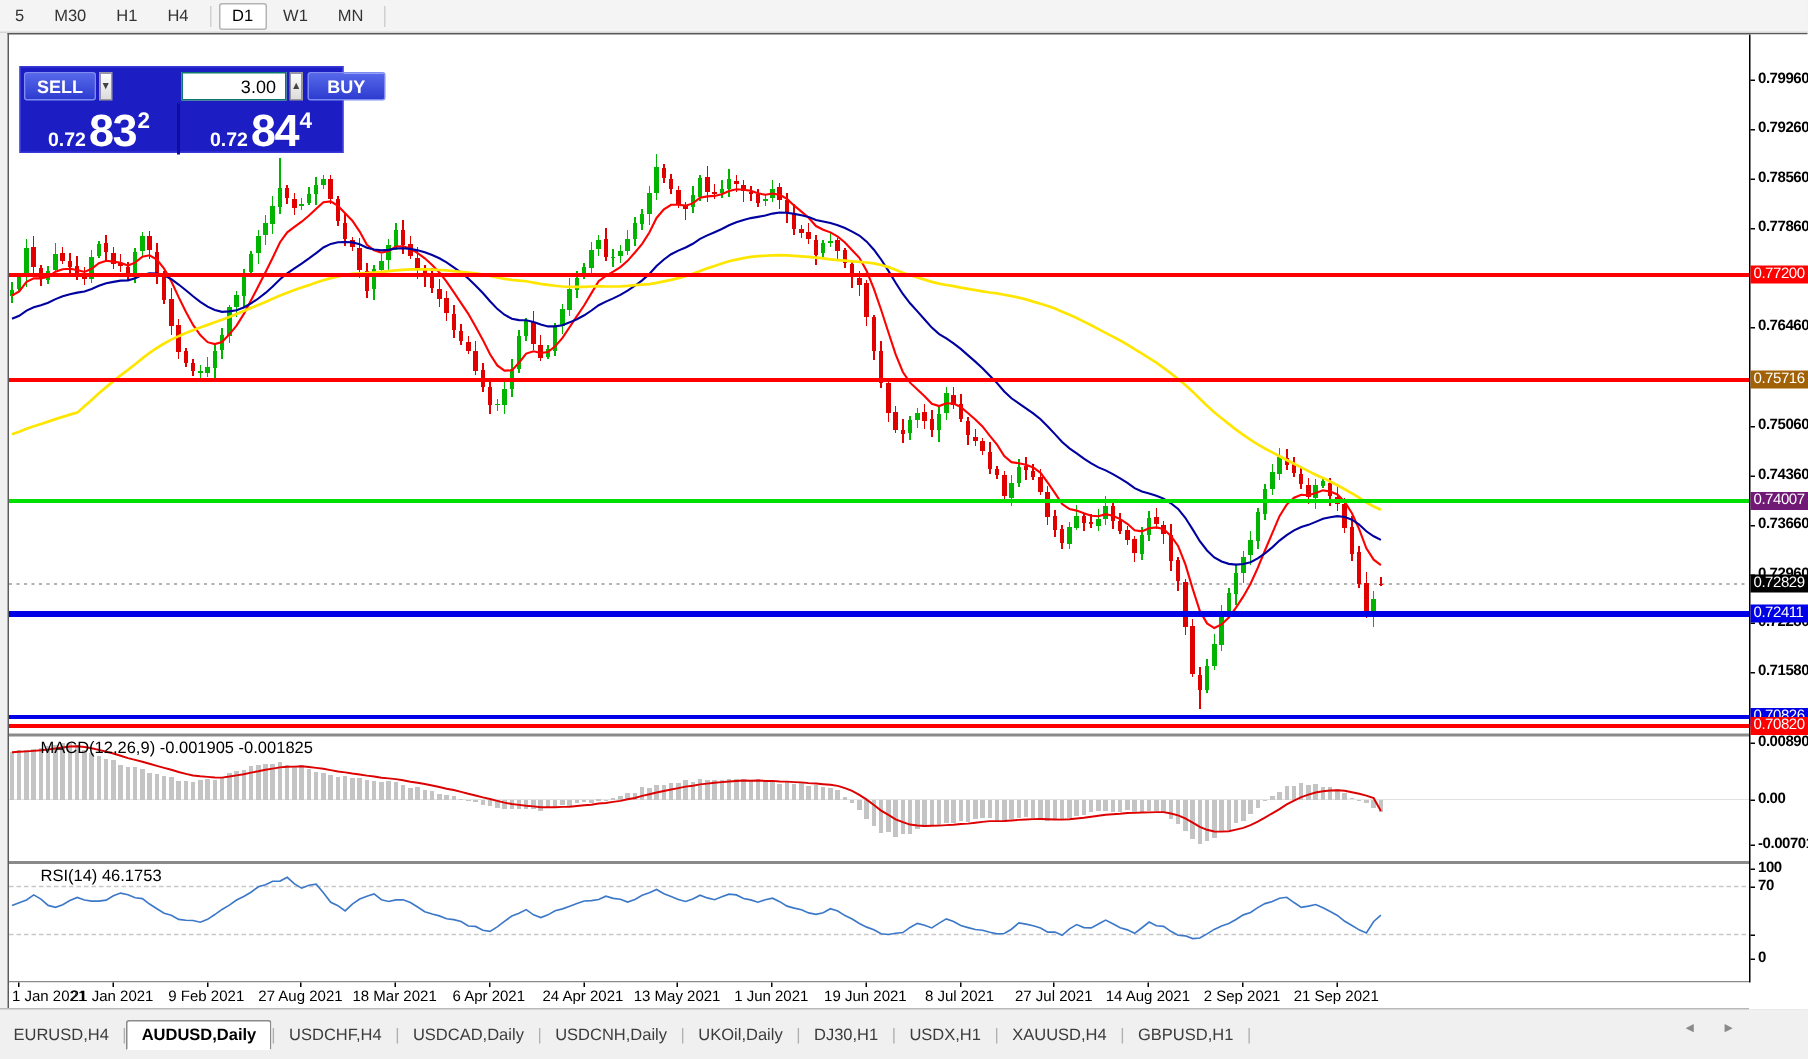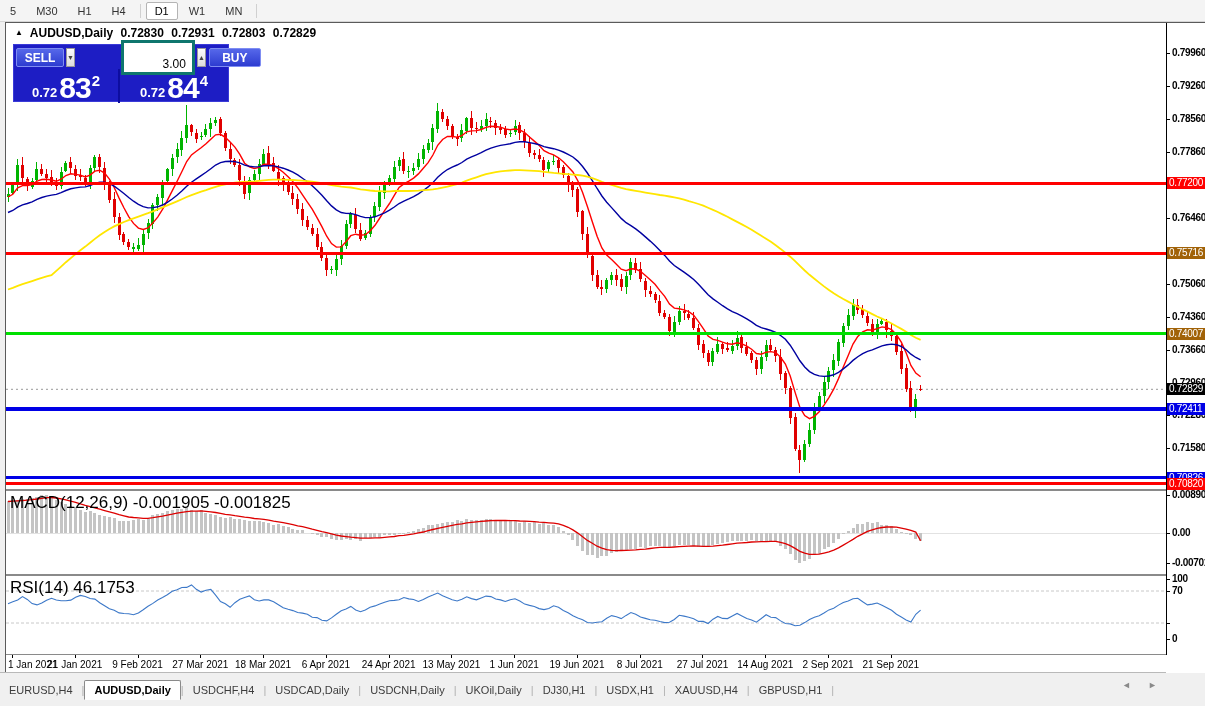--- a/index.html
+++ b/index.html
@@ -11,34 +11,34 @@
   .tb-item.active{background:#fff;border:1px solid #b4b4b4;border-radius:2px;color:#000;}
   .tb-sep{width:1px;height:14px;background:#d0d0d0;margin:0 4px;}
   
   .chart-window{position:absolute;left:5px;top:22px;width:1200px;height:650px;background:#fff;
     border-left:1px solid #5a5a5a;border-top:1px solid #5a5a5a;box-sizing:border-box;}
   .panel-sep{position:absolute;left:0;width:1160px;height:2px;background:#8a8a8a;}
   svg.panel{position:absolute;left:0;shape-rendering:crispEdges;}
   .ohlc-header{position:absolute;left:9px;top:3px;font-size:12px;font-weight:700;color:#000;white-space:nowrap;z-index:5;}
   .ohlc-header .mk{font-size:8px;vertical-align:2px;margin-right:4px;}
   .ohlc-header span{margin-right:4px;}
-  .ind-label{position:absolute;left:4px;font-size:17px;color:#000;z-index:5;white-space:nowrap;}
+  .ind-label{position:absolute;left:21px;font-size:11px;color:#000;z-index:5;white-space:nowrap;}
   
   .trade-widget{position:absolute;left:7px;top:21px;width:216px;height:58px;background:#1d1dc4;
     border:1px solid #3a3ad8;box-sizing:border-box;z-index:6;}
   .tw-row1{display:flex;align-items:center;height:21px;padding:2px 2px 0 2px;gap:2px;}
   .tw-btn{flex:none;height:19px;font-size:12px;font-weight:600;color:#fff;
     background:linear-gradient(#5668ea,#2d3cd0);border:1px solid #7f8df2;border-radius:2px;
     font-family:inherit;padding:0;}
   .tw-btn.sell{width:48px;}
   .tw-btn.buy{width:52px;margin-left:1px;}
   .tw-spin{width:20px;height:19px;font-size:7px;color:#444;background:linear-gradient(#fdfdfd,#dcdcdc);
     border:1px solid #9a9a9a;padding:0;font-family:inherit;}
-  .tw-field{width:62px;height:17px;border:3px solid #0f766e;font-size:12px;font-family:inherit;
-    text-align:right;padding:12px 6px 0 0;margin-left:44px;}
+  .tw-field{width:62px;height:17px;border:1px solid #0f766e;font-size:12px;font-family:inherit;
+    text-align:right;padding:0 6px 0 0;margin-left:44px;}
   .tw-row2{display:flex;height:34px;margin-top:1px;}
   .tw-price{display:flex;align-items:flex-end;justify-content:center;color:#fff;height:34px;overflow:hidden;}
   .tw-price.sell{width:104px;border-right:2px solid #0d0da0;}
   .tw-price.buy{width:108px;}
   .tw-small{font-size:13px;font-weight:700;margin-bottom:3px;}
   .tw-big{font-size:30px;font-weight:700;line-height:30px;margin:0 1px 0 2px;letter-spacing:-1px;}
   .tw-sup{font-size:15px;font-weight:700;margin-bottom:14px;}
   
   .axis{position:absolute;left:1160px;top:0;width:40px;height:650px;background:#fff;z-index:4;}
   .axis-vline{position:absolute;left:0;top:0;width:1px;height:632px;background:#000;}
@@ -71,28 +71,20 @@
     <span class="tb-item">H4</span>
     <span class="tb-sep"></span>
     <span class="tb-item active">D1</span>
     <span class="tb-item">W1</span>
     <span class="tb-item">MN</span>
     <span class="tb-sep"></span>
   </div>
 
 <div class="chart-window" id="chart-window">
 
-  <div class="ohlc-header">
-    <span class="mk">▲</span>
-    <span>AUDUSD,Daily</span>
-    <span>0.72830</span>
-    <span>0.72931</span>
-    <span>0.72803</span>
-    <span>0.72829</span>
-  </div>
 
   <div class="trade-widget">
     <div class="tw-row1">
       <button class="tw-btn sell">SELL</button>
       <button class="tw-spin">▼</button>
       <input class="tw-field" value="3.00" style="">
       <button class="tw-spin">▲</button>
       <button class="tw-btn buy">BUY</button>
     </div>
     <div class="tw-row2">
@@ -717,21 +709,21 @@
   <div class="panel-sep" style="top:631px;height:1px"></div>
 
   <div class="date-axis" id="date-axis">
       <div class="date-tick" style="top: 0px; left: 6px;"></div>
       <div class="date-label first" style="top: 4px; left: 2px;">1 Jan 2021</div>
       <div class="date-tick" style="top: 0px; left: 68.7718px;"></div>
       <div class="date-label" style="top: 4px; left: 68.7718px;">21 Jan 2021</div>
       <div class="date-tick" style="top: 0px; left: 131.544px;"></div>
       <div class="date-label" style="top: 4px; left: 131.544px;">9 Feb 2021</div>
       <div class="date-tick" style="top: 0px; left: 194.315px;"></div>
-      <div class="date-label" style="top: 4px; left: 194.315px;">27 Mar 2021</div>
+      <div class="date-label" style="top: 4px; left: 194.315px;">27 Aug 2021</div>
       <div class="date-tick" style="top: 0px; left: 257.087px;"></div>
       <div class="date-label" style="top: 4px; left: 257.087px;">18 Mar 2021</div>
       <div class="date-tick" style="top: 0px; left: 319.859px;"></div>
       <div class="date-label" style="top: 4px; left: 319.859px;">6 Apr 2021</div>
       <div class="date-tick" style="top: 0px; left: 382.631px;"></div>
       <div class="date-label" style="top: 4px; left: 382.631px;">24 Apr 2021</div>
       <div class="date-tick" style="top: 0px; left: 445.403px;"></div>
       <div class="date-label" style="top: 4px; left: 445.403px;">13 May 2021</div>
       <div class="date-tick" style="top: 0px; left: 508.174px;"></div>
       <div class="date-label" style="top: 4px; left: 508.174px;">1 Jun 2021</div>
@@ -782,21 +774,21 @@
       <div class="tick-mark" style="top: 556px;"></div>
       <div class="tick-label" style="top: 550px;">100</div>
       <div class="tick-mark" style="top: 568px;"></div>
       <div class="tick-label" style="top: 562px;">70</div>
       <div class="tick-mark" style="top: 600px;"></div>
       <div class="tick-label" style="top: 594px; margin-left: 47px;">30</div>
       <div class="tick-mark" style="top: 616px;"></div>
       <div class="tick-label" style="top: 610px;">0</div>
       <div class="badge" style="top: 154.467px; background: rgb(255, 0, 0);">0.77200</div>
       <div class="badge" style="top: 224.362px; background: #a16207;">0.75716</div>
-      <div class="badge" style="top: 304.855px; background: #a16207; color: rgb(255, 255, 255);">0.74007</div>
+      <div class="badge" style="top: 304.855px; background: #701a75; color: rgb(255, 255, 255);">0.74007</div>
       <div class="badge" style="top: 360.338px; background: rgb(0, 0, 0);">0.72829</div>
       <div class="badge" style="top: 380.025px; background: rgb(0, 0, 230);">0.72411</div>
       <div class="badge" style="top: 448.96px; background: rgb(0, 0, 230);">0.70826</div>
       <div class="badge" style="top: 454.96px; background: rgb(255, 0, 0);">0.70820</div>
     </div>
 </div>
 
 <div class="footer">
   <div class="tabbar" id="tabbar">
       <span class="tab">EURUSD,H4</span>

